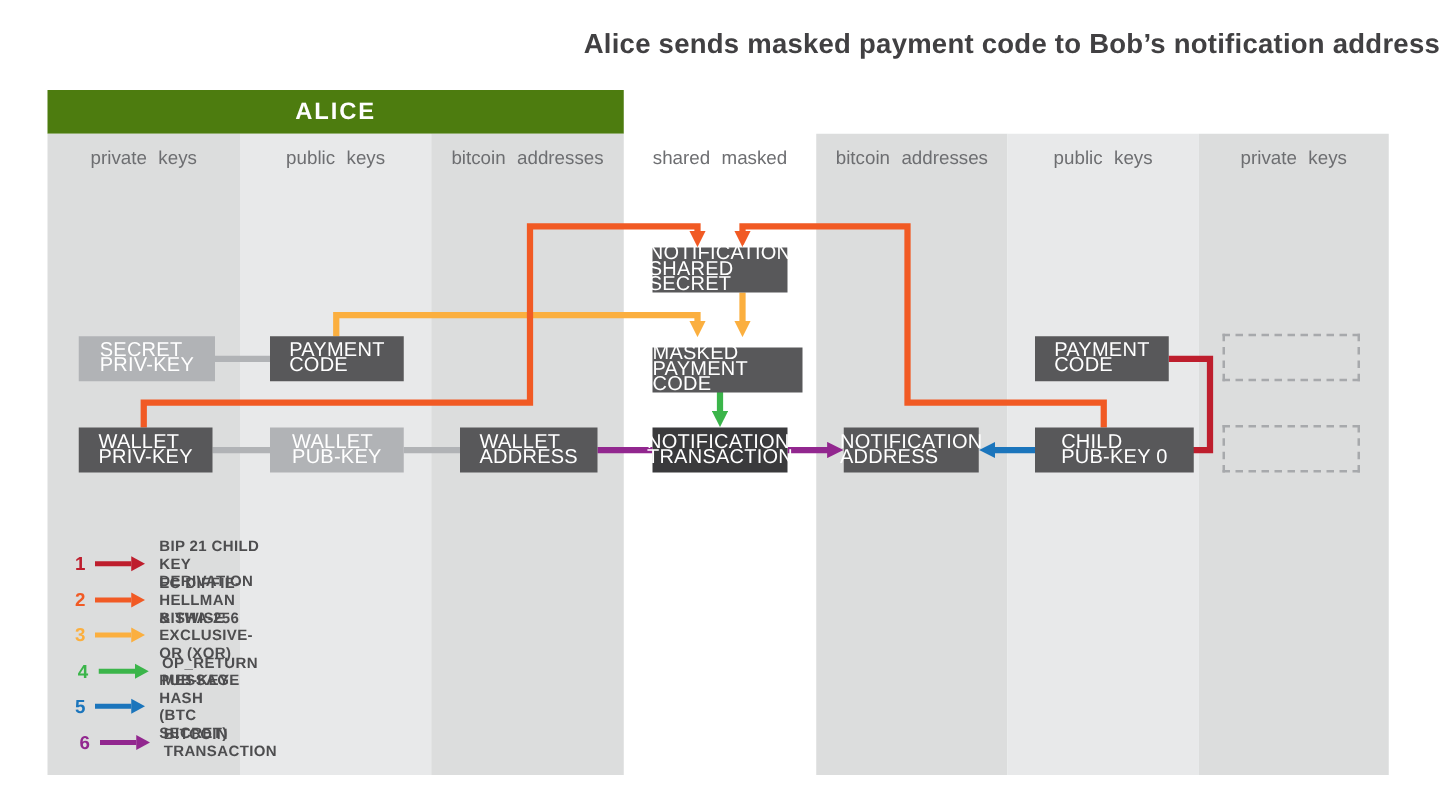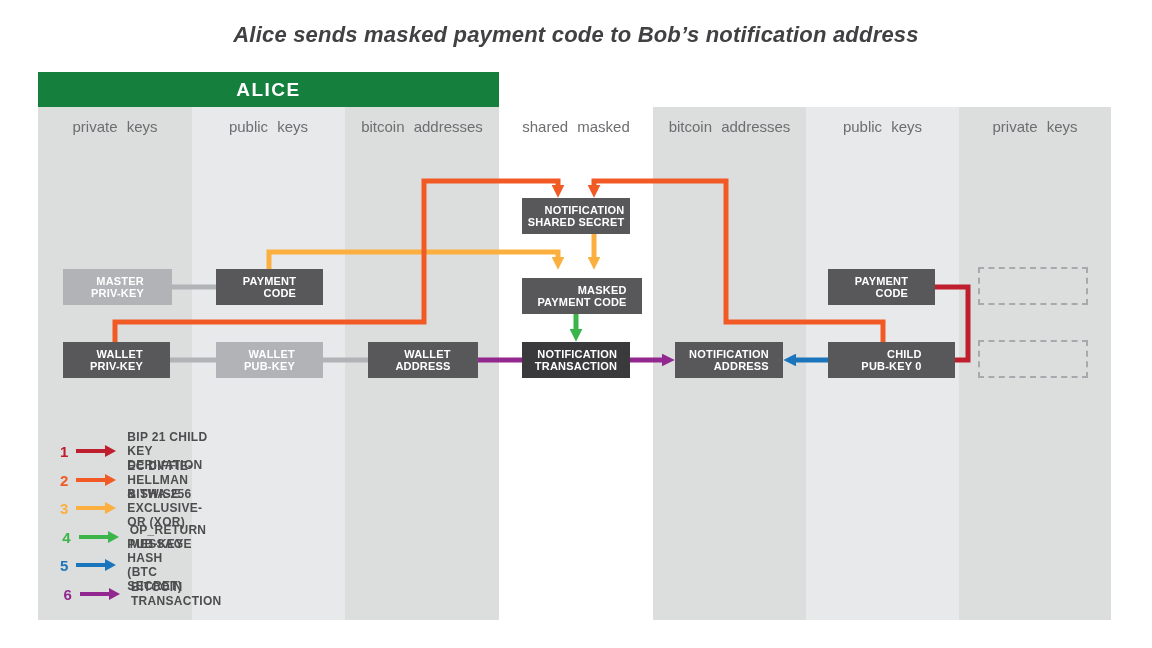--- a/index.html
+++ b/index.html
@@ -1,32 +1,32 @@
 <!DOCTYPE html>
 <html><head>
 <meta charset="utf-8">
 <style>
   html,body{margin:0;padding:0;background:#ffffff;}
   .stage{position:relative;width:1152px;height:648px;background:#ffffff;overflow:hidden;
          font-family:"Liberation Sans", sans-serif;}
-  .title{position:absolute;left:0;top:22px;width:1152px;text-align:center;
-         font-size:22px;font-weight:bold;color:#414042;letter-spacing:0.2px;font-style:italic;}
+  .title{position:absolute;left:0;top:22px;width:1152px;text-align:right;
+         font-size:22px;font-weight:bold;color:#414042;letter-spacing:0.2px;}
   .bar{position:absolute;top:72px;height:35px;display:flex;align-items:center;justify-content:center;
        color:#ffffff;font-weight:bold;font-size:19px;letter-spacing:1.5px;}
-  .bar-alice{left:38px;width:461px;background:#15803d;}
+  .bar-alice{left:38px;width:461px;background:#4d7c0f;}
   .bar-bob{left:653px;width:458px;background:#808285;}
   .col{position:absolute;top:107px;height:513px;}
   .col-dark{background:#dcdddd;}
   .col-light{background:#e8e9ea;}
   .col-label{position:absolute;top:116px;height:20px;display:flex;align-items:center;justify-content:center;
              font-size:15px;color:#6d6e71;word-spacing:5px;}
   .overlay{position:absolute;left:0;top:0;}
   .box{position:absolute;height:36px;box-sizing:border-box;
-       display:flex;align-items:center;justify-content:center;text-align:right;
-       color:#ffffff;font-weight:bold;font-size:11px;line-height:12.5px;
+       display:flex;align-items:center;justify-content:center;text-align:left;
+       color:#ffffff;font-weight:normal;font-size:16px;line-height:12.5px;
        letter-spacing:0.2px;white-space:pre-line;}
   .b-dark{background:#58585a;}
   .b-light{background:#b1b3b6;}
   .b-darkest{background:#3a3a3c;}
   .b-dashed{background:transparent;border:2px dashed #a7a9ac;height:38px;}
   .legend{position:absolute;left:60px;top:440px;}
   .legend-row{position:absolute;left:0;height:22px;display:flex;align-items:center;}
   .legend-num{width:18px;text-align:right;font-size:15px;font-weight:bold;margin-right:8px;}
   .legend-arrow{display:flex;align-items:center;margin-right:11px;}
   .legend-shaft{width:29px;height:4px;}
@@ -95,21 +95,21 @@
     <polyline points="576,306 576,330" fill="none" stroke="#3bb54a" stroke-width="5" marker-end="url(#m-green)"></polyline>
 
     <polyline points="478,360 522,360" fill="none" stroke="#92278f" stroke-width="5"></polyline>
     <polyline points="630,360 663,360" fill="none" stroke="#92278f" stroke-width="5" marker-end="url(#m-purple)"></polyline>
 
     <polyline points="828,360 795,360" fill="none" stroke="#1b75bc" stroke-width="5" marker-end="url(#m-blue)"></polyline>
 
     <polyline points="935,287 968,287 968,360 947,360" fill="none" stroke="#be1e2d" stroke-width="5" marker-end="url(#m-red)"></polyline>
   </svg>
 
-  <div class="box b-light" style="left:63px;top:269px;width:109px;">MASTER
+  <div class="box b-light" style="left:63px;top:269px;width:109px;">SECRET
 PRIV-KEY</div>
   <div class="box b-dark" style="left:216px;top:269px;width:107px;">PAYMENT
 CODE</div>
   <div class="box b-dark" style="left:63px;top:342px;width:107px;">WALLET
 PRIV-KEY</div>
   <div class="box b-light" style="left:216px;top:342px;width:107px;">WALLET
 PUB-KEY</div>
   <div class="box b-dark" style="left:368px;top:342px;width:110px;">WALLET
 ADDRESS</div>
   <div class="box b-dark" style="left:522px;top:198px;width:108px;">NOTIFICATION

